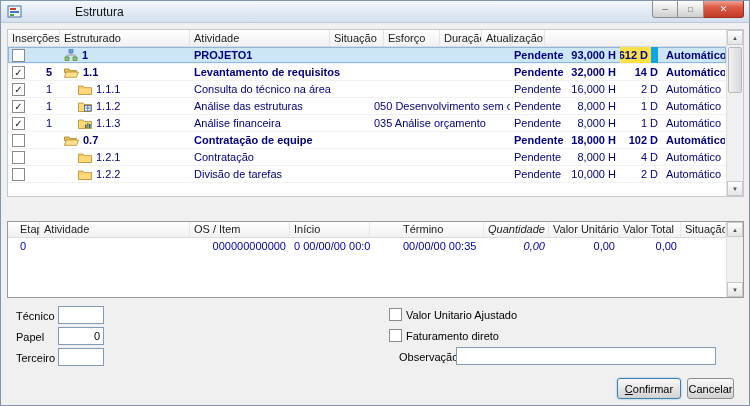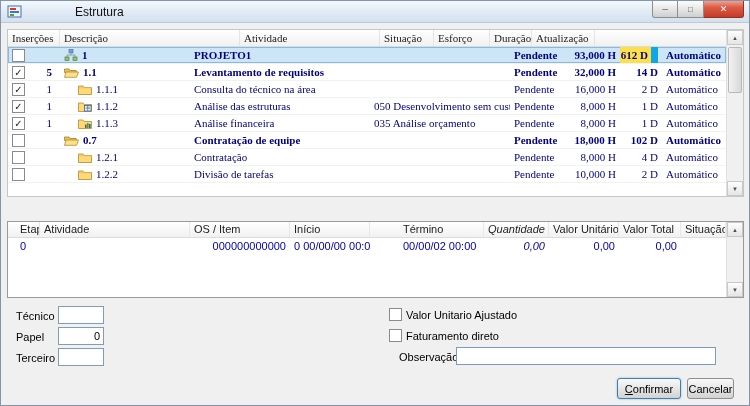--- a/index.html
+++ b/index.html
@@ -29,21 +29,21 @@
   .cap-btn.min{width:26px;border-radius:0 0 0 3px;}
   .cap-btn.max{width:26px;border-left:none;}
   .cap-btn.close{
     width:40px;border-left:none;border-radius:0 0 3px 0;color:#fff;font-size:9px;
     background:linear-gradient(#f0a090,#dd5a45 40%,#c23c28);
     border-color:#9c2d1c;
   }
   
   .grid{
     position:absolute;left:6px;top:28px;width:737px;height:168px;
-    background:#fff;border:1px solid #c0c8d0;overflow:hidden;font-family:Liberation Serif, serif;
+    background:#fff;border:1px solid #c0c8d0;overflow:hidden;
   }
   .grid-inner{position:absolute;left:0;top:0;right:17px;bottom:0;overflow:hidden;}
   .grid-header{display:flex;height:17px;background:linear-gradient(#ffffff,#f1f1f1);border-bottom:1px solid #dcdcdc;color:#222;}
   .gh{padding:2px 4px;border-right:1px solid #e4e4e4;white-space:nowrap;overflow:hidden;}
   .grid-row{display:flex;height:17px;align-items:center;color:#000080;border-bottom:1px solid #f2f2f2;white-space:nowrap;}
   .grid-row.bold{font-weight:bold;}
   .grid-row.selected{background:#cde6f7;box-shadow:inset 0 0 0 1px #8ab8e0;}
   .gc{padding:0 4px;overflow:hidden;white-space:nowrap;height:100%;display:flex;align-items:center;}
   .c1{width:52px;}
   .c2{width:130px;}
@@ -125,21 +125,21 @@
       <div class="cap-btn close">
           <span>✕</span>
         </div>
     </div>
   </div>
 
   <div class="grid">
     <div class="grid-inner">
       <div class="grid-header">
         <div class="gh c1">Inserções</div>
-        <div class="gh c3">Descrição</div>
+        <div class="gh c2">Estruturado</div>
         <div class="gh c4">Atividade</div>
         <div class="gh c5">Situação</div>
         <div class="gh c6">Esforço</div>
         <div class="gh c7">Duração</div>
         <div class="gh c8">Atualização</div>
       </div>
 
       <div class="grid-row bold selected">
         <div class="gc c1">
           <span class="cb">
@@ -363,21 +363,21 @@
         <div class="sh s6">Quantidade</div>
         <div class="sh s7">Valor Unitário</div>
         <div class="sh s8">Valor Total</div>
         <div class="sh s9">Situação</div>
       </div>
       <div class="sub-row">
         <div class="sc s1">0</div>
         <div class="sc s2"></div>
         <div class="sc s3">000000000000</div>
         <div class="sc s4">0  00/00/00   00:00</div>
-        <div class="sc s5">00/00/02   00:00</div>
+        <div class="sc s5">00/00/00   00:35</div>
         <div class="sc s6">0,00</div>
         <div class="sc s7">0,00</div>
         <div class="sc s8">0,00</div>
         <div class="sc s9"></div>
       </div>
     </div>
     <div class="vscroll">
       <div class="sb-btn">▲</div>
       <div class="sb-track"></div>
       <div class="sb-btn">▼</div>

